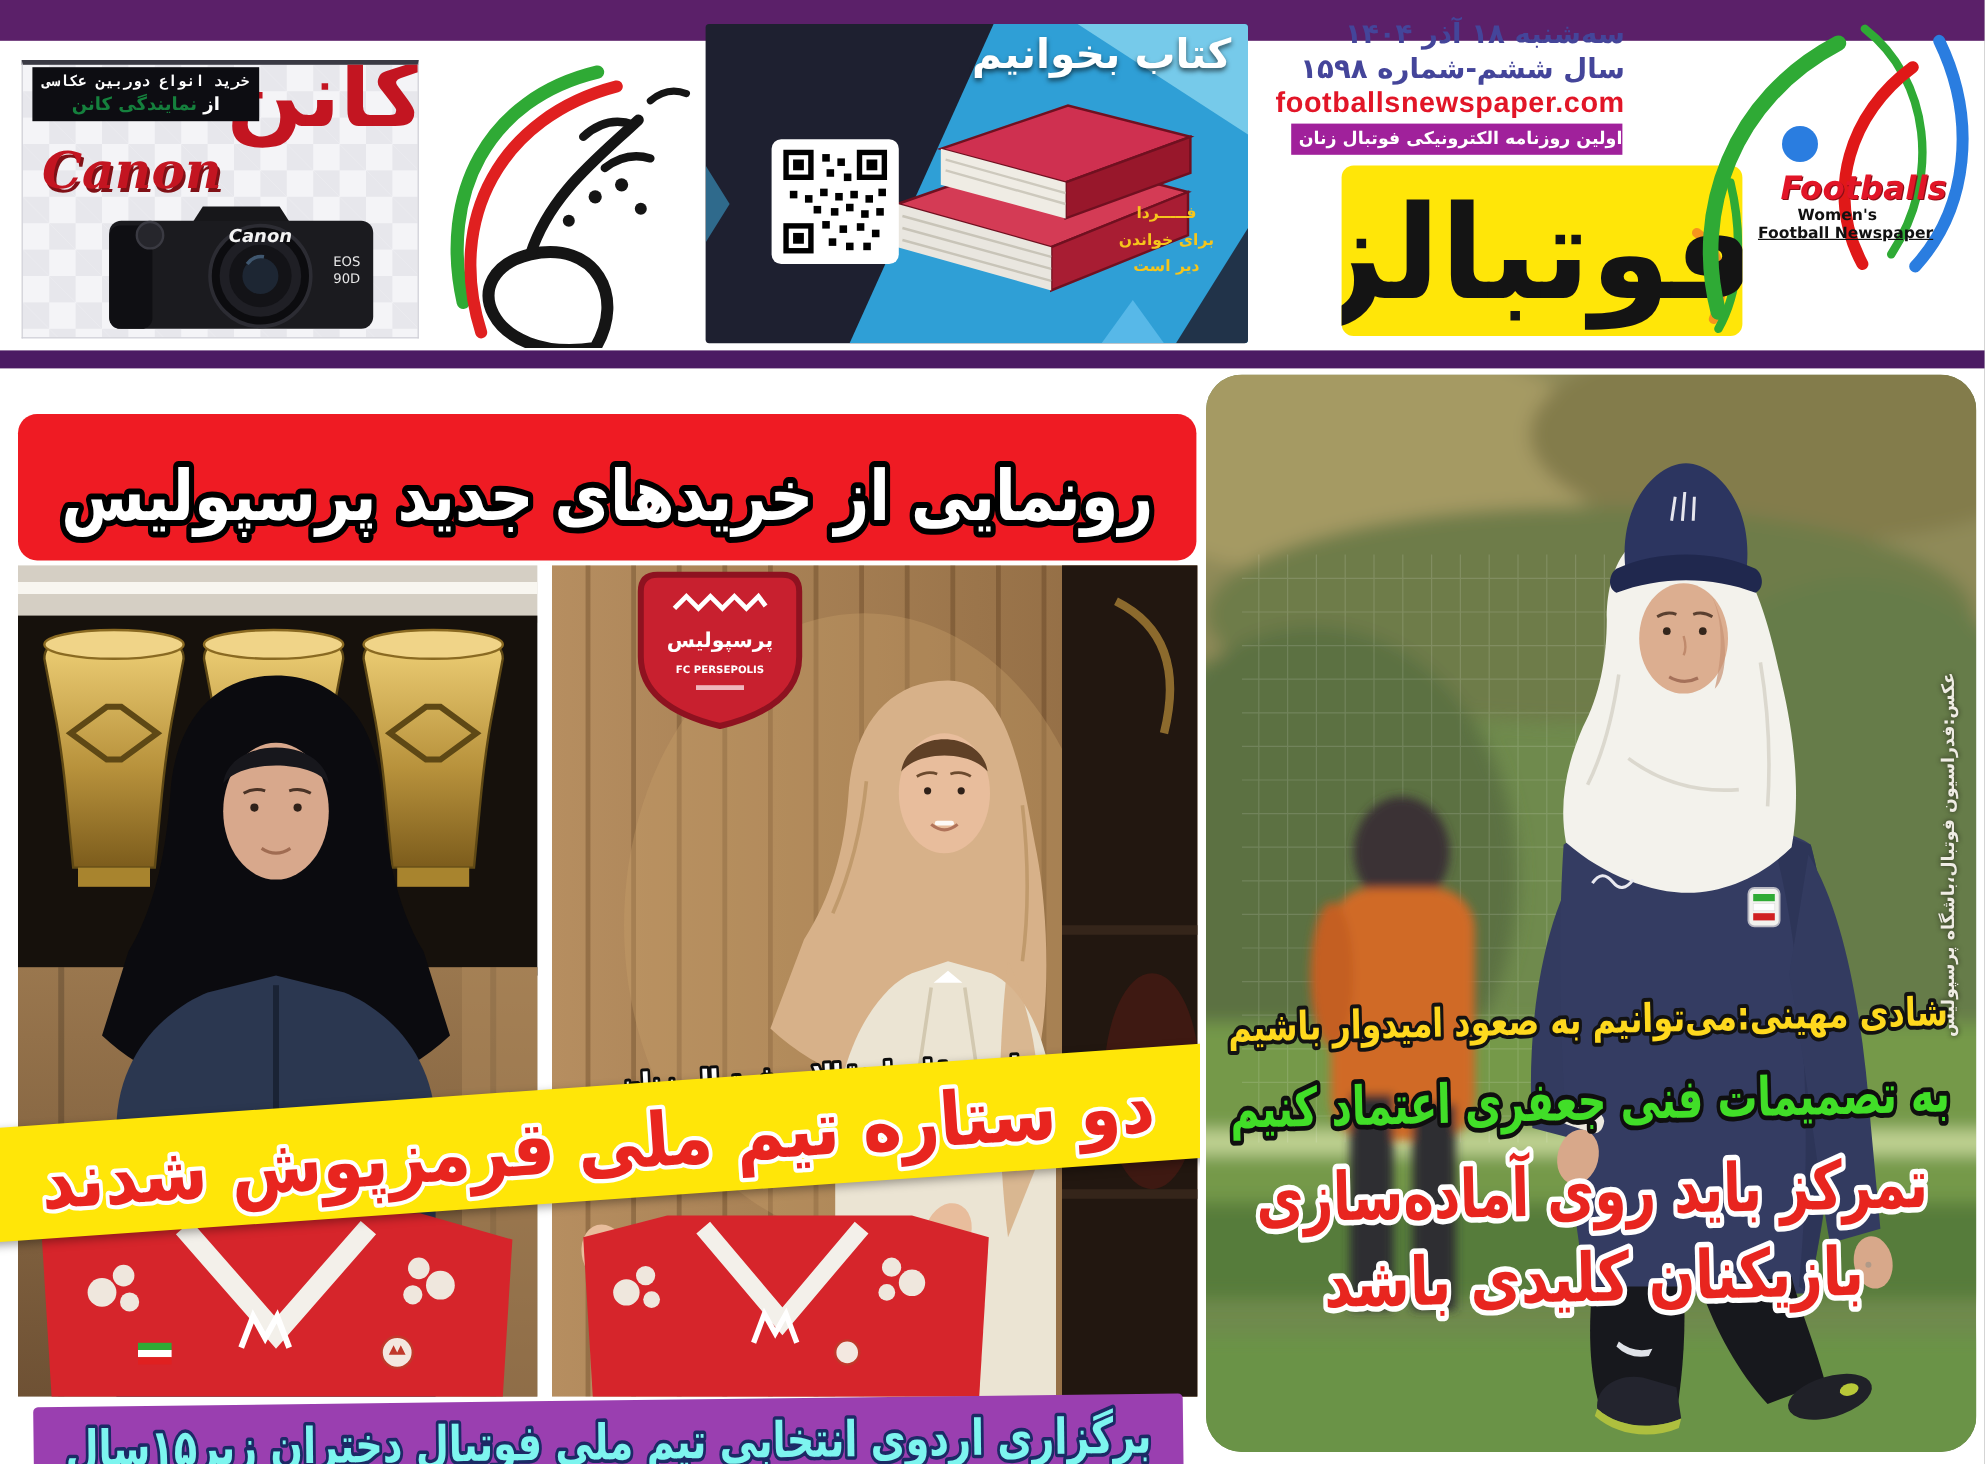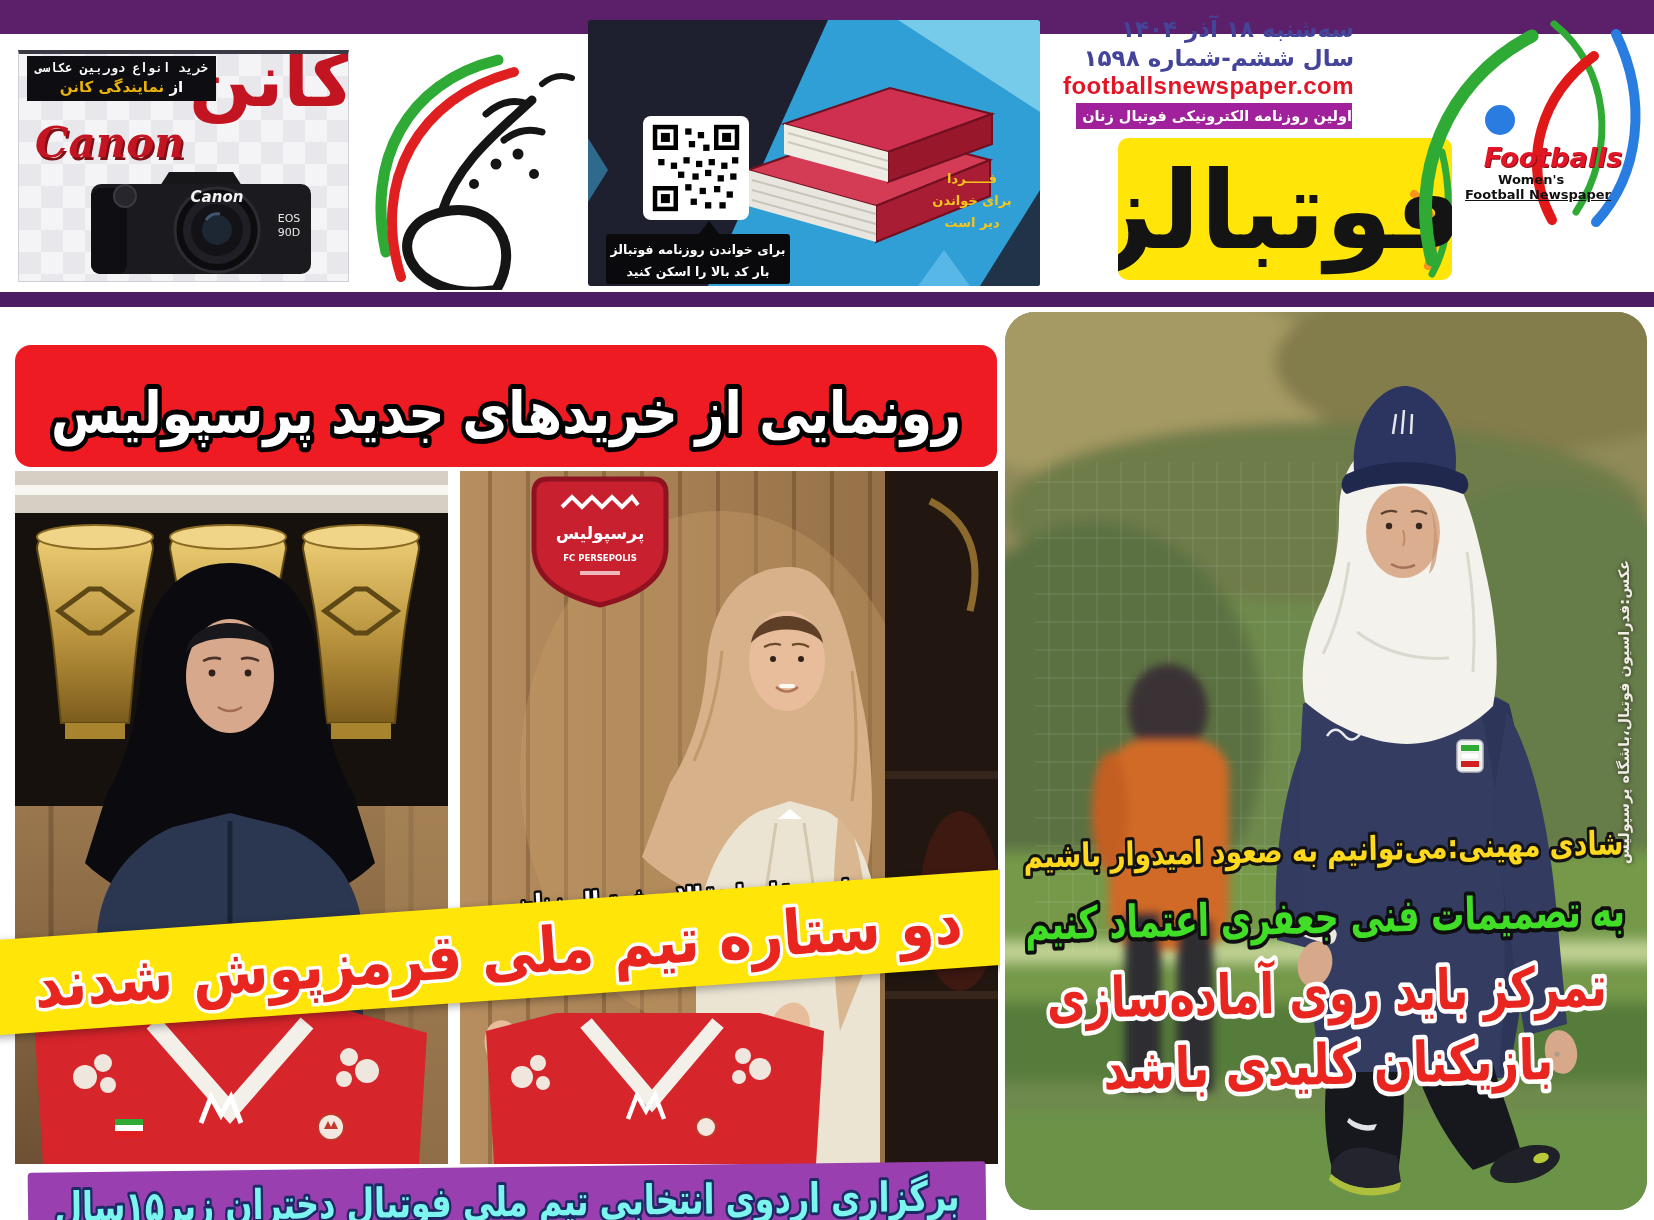--- a/index.html
+++ b/index.html
@@ -16,21 +16,21 @@
   
   .canon{left:18px;top:50px;width:329px;height:227px;background-color:#f4f4f7;
     background-image:linear-gradient(45deg,#e7e7ec 25%,transparent 25%,transparent 75%,#e7e7ec 75%),
                      linear-gradient(45deg,#e7e7ec 25%,transparent 25%,transparent 75%,#e7e7ec 75%);
     background-size:44px 44px;background-position:0 0,22px 22px;
     border:1px solid #cfcfd6;border-top:4px solid #3a3a44;overflow:hidden;}
   .c-big{left:170px;top:-18px;font-size:74px;font-weight:900;color:#c31521;line-height:1.2;}
   .c-bar{left:8px;top:2px;background:#0d0d12;color:#fff;padding:4px 8px 5px;text-align:center;}
   .c-bar .l1{font-size:12.5px;font-weight:700;white-space:nowrap;font-family:Liberation Mono, monospace;}
   .c-bar .l2{font-size:15px;font-weight:700;white-space:nowrap;margin-top:2px;}
-  .c-bar .l2 .red{color:#eab308;}
+  .c-bar .l2 .red{color:#15803d;}
   .c-brand{left:16px;top:64px;font-family:"DejaVu Serif",serif;font-style:italic;font-weight:bold;
     font-size:42px;color:#c31521;text-shadow:2px 3px 0 #801016;}
 
   
   .book{left:588px;top:20px;width:452px;height:266px;background:#1e2030;border-radius:3px;overflow:hidden;}
   .bk-title{right:14px;top:6px;font-size:34px;font-weight:900;color:#fff;direction:rtl;
     text-shadow:0 2px 4px rgba(0,0,0,.6);}
   .bk-lines{right:6px;top:148px;width:124px;text-align:center;color:#f6c51c;font-weight:700;
     font-size:13px;line-height:1.7;direction:rtl;}
   .qr-box{left:55px;top:96px;width:106px;height:104px;background:#fff;border-radius:8px;}
@@ -130,20 +130,21 @@
         <polygon points="160,150 280,108 402,140 288,186" fill="#d43b55" stroke="#701020" stroke-width="2"></polygon>
         <polygon points="288,186 402,140 402,176 288,222" fill="#a81d33" stroke="#701020" stroke-width="2"></polygon>
         <polygon points="160,150 288,186 288,222 160,186" fill="#e9e6df"></polygon>
         <path d="M164,160 l124,34 M164,170 l124,34 M164,180 l124,34" stroke="#c8c4b8" stroke-width="2" fill="none"></path>
         <polygon points="196,104 302,68 404,94 300,132" fill="#cf3050" stroke="#701020" stroke-width="2"></polygon>
         <polygon points="300,132 404,94 404,124 300,162" fill="#98172b" stroke="#701020" stroke-width="2"></polygon>
         <polygon points="196,104 300,132 300,162 196,134" fill="#efece4"></polygon>
         <path d="M200,113 l100,28 M200,122 l100,28" stroke="#cdc9bd" stroke-width="2" fill="none"></path>
       </g>
     </svg>
+    <div class="abs bk-title">کتاب بخوانیم</div>
     <div class="abs bk-lines">
       <div>فـــــردا</div>
       <div>برای خواندن</div>
       <div>دیر است</div>
     </div>
     <div class="abs qr-box">
       <svg class="abs" style="left:8px;top:7px;" width="90" height="90" viewBox="0 0 100 100">
         <g fill="#000">
           <rect x="2" y="2" width="28" height="28"></rect>
             <rect x="70" y="2" width="28" height="28"></rect>
@@ -176,24 +177,20 @@
             <rect x="7" y="7" width="18" height="18"></rect>
             <rect x="75" y="7" width="18" height="18"></rect>
           <rect x="7" y="75" width="18" height="18"></rect>
           </g>
         <g fill="#000">
             <rect x="11" y="11" width="10" height="10"></rect>
             <rect x="79" y="11" width="10" height="10"></rect>
           <rect x="11" y="79" width="10" height="10"></rect>
           </g>
       </svg>
-    </div>
-    <div class="abs qr-cap">
-      <div>برای خواندن روزنامه فوتبالز</div>
-      <div>بار کد بالا را اسکن کنید</div>
     </div>
   </div>
 
   <div class="abs m-date1">سه‌شنبه ۱۸ آذر ۱۴۰۴</div>
   <div class="abs m-date2">سال ششم-شماره ۱۵۹۸</div>
   <div class="abs m-site">footballsnewspaper.com</div>
   <div class="abs m-tagline">اولین روزنامه الکترونیکی فوتبال زنان ایران</div>
 
   <div class="abs m-logo-box">
     <svg width="334" height="142" viewBox="0 0 334 142">

